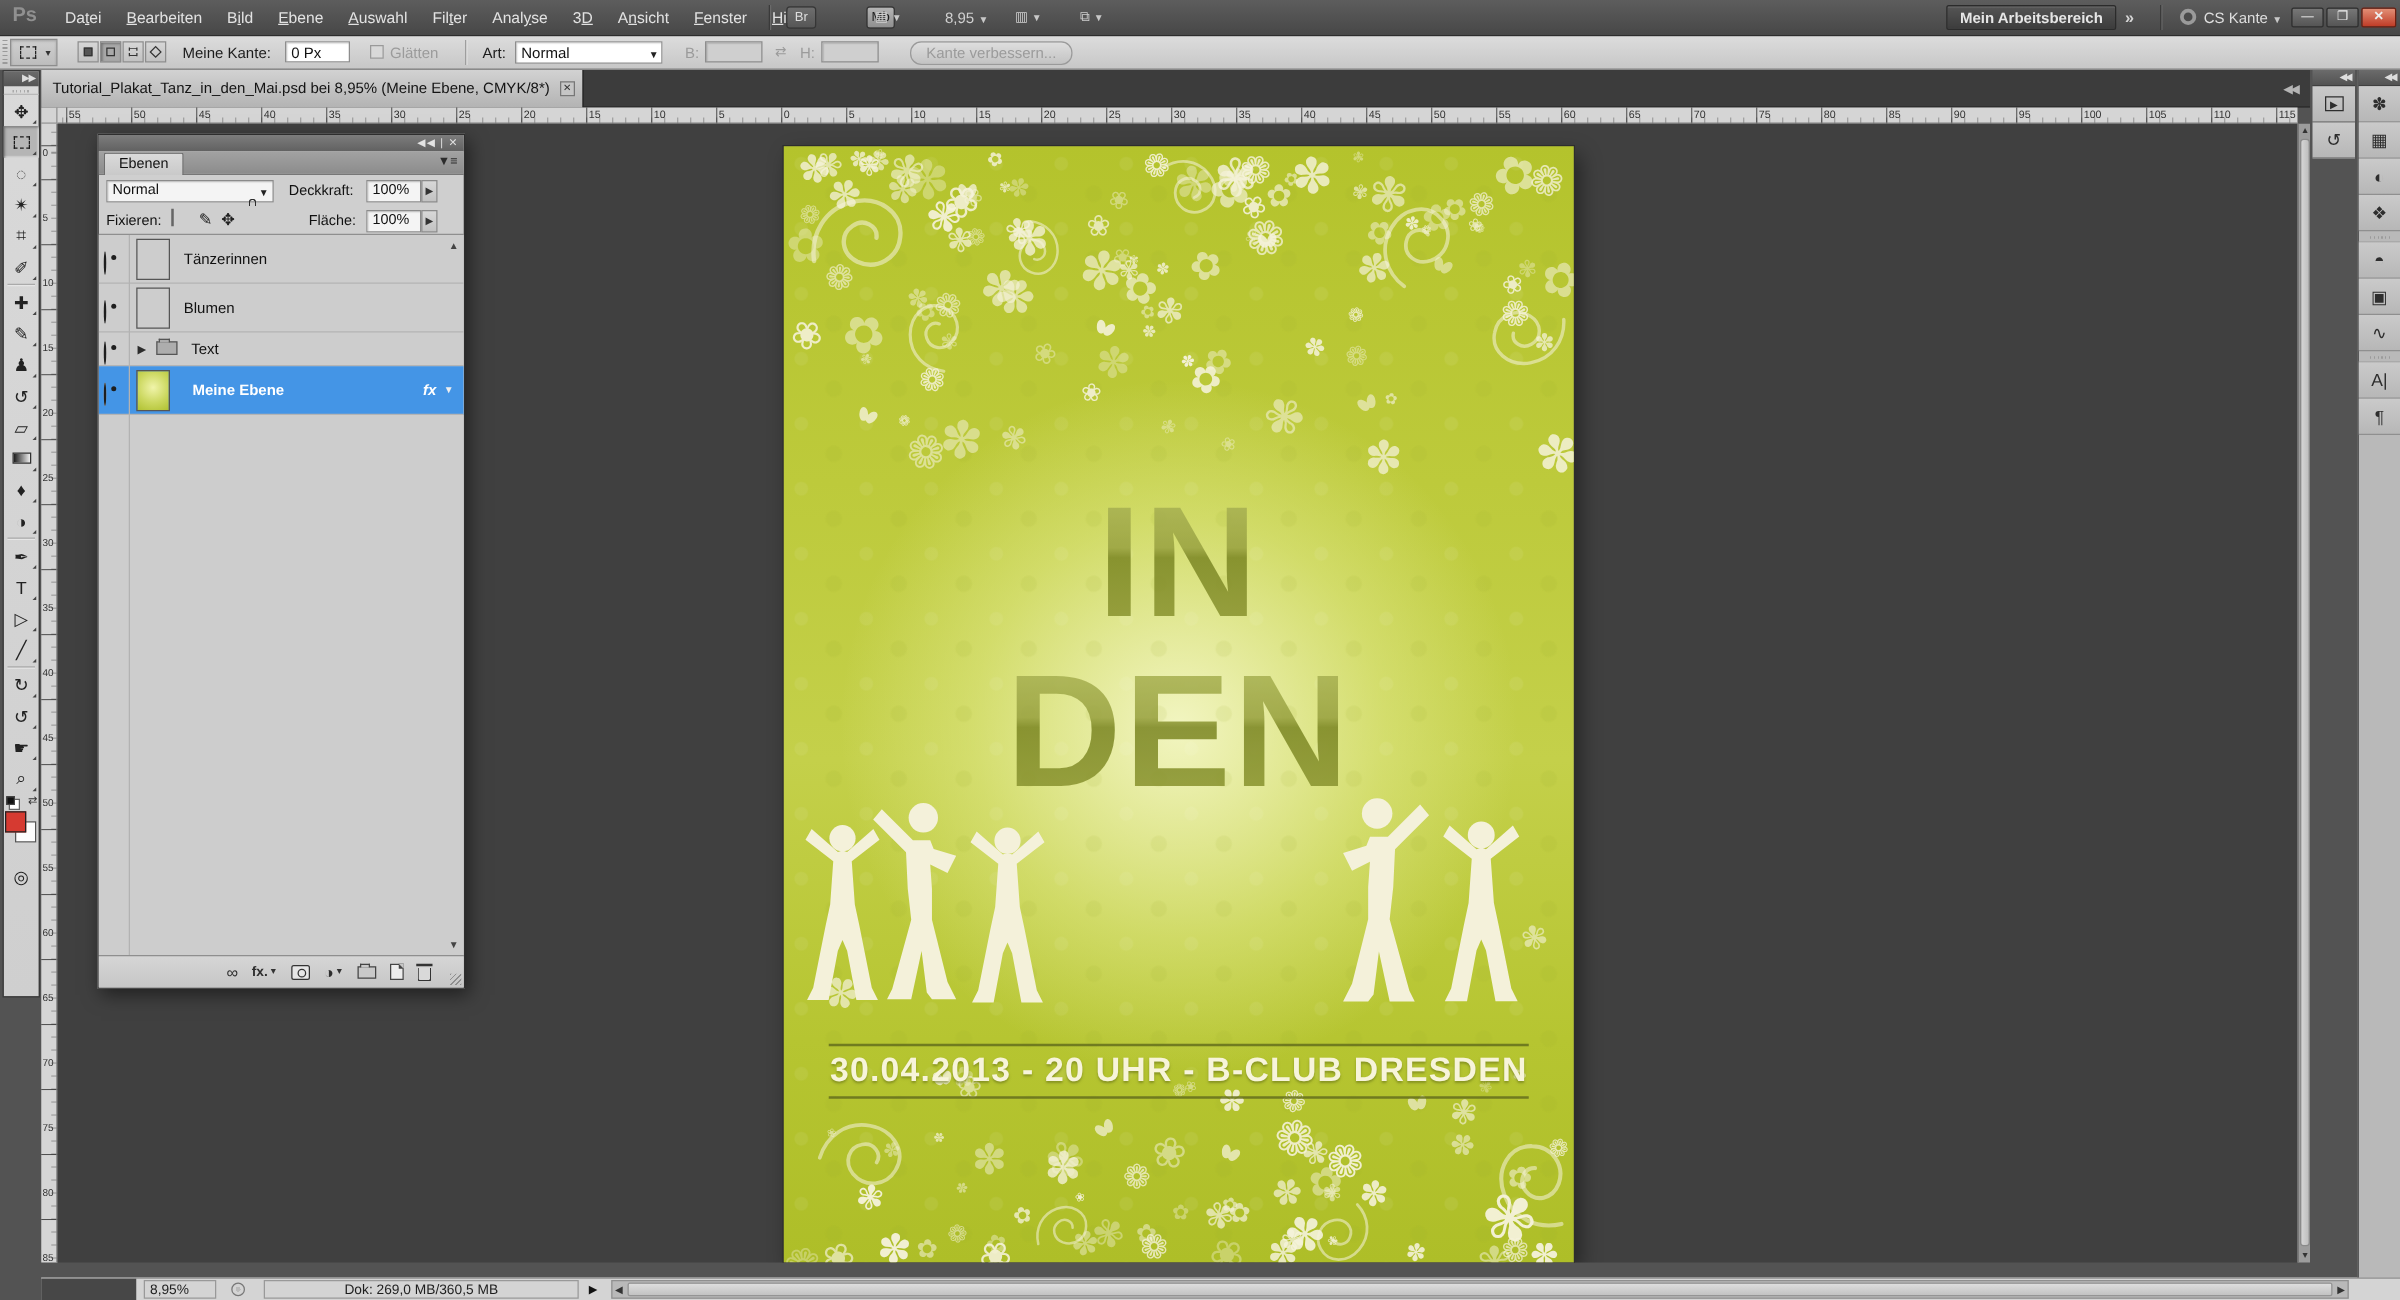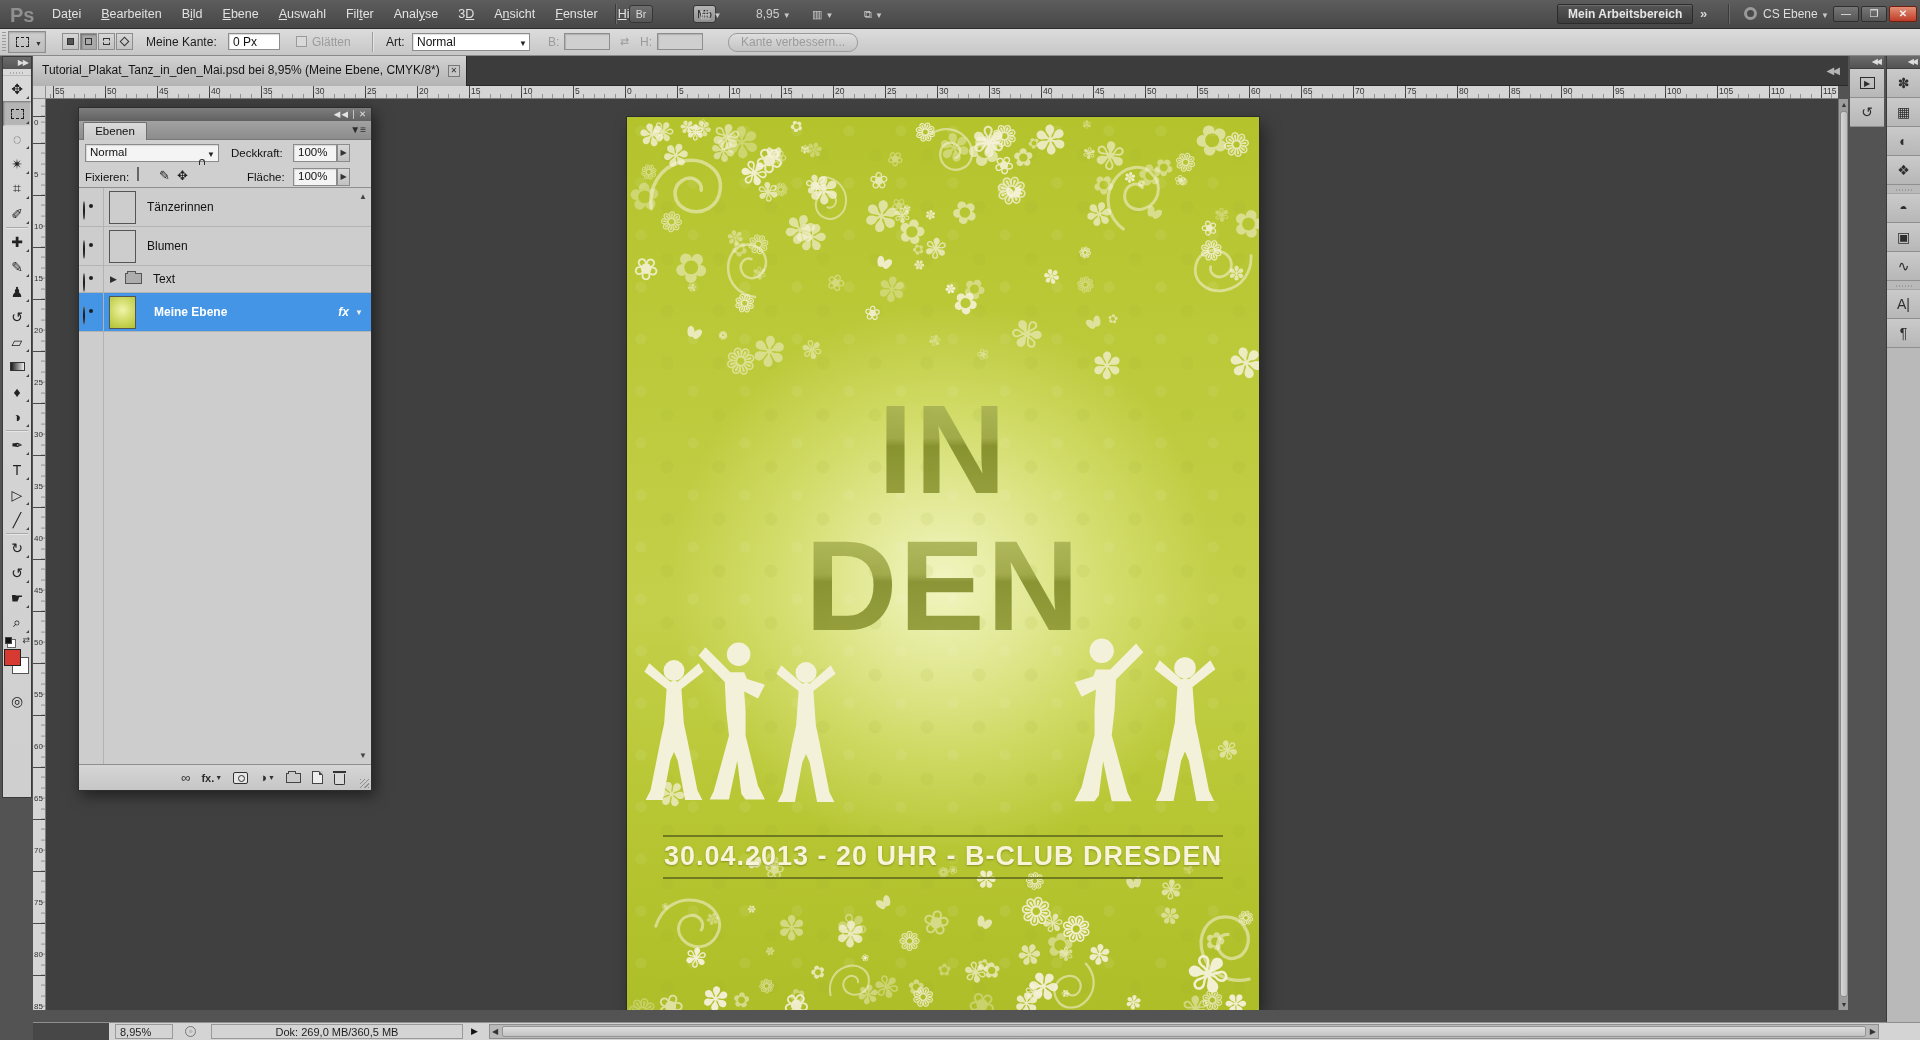--- a/index.html
+++ b/index.html
@@ -2,21 +2,21 @@
 <html><head>
 <meta charset="utf-8">
 <style>
   html,body{margin:0;padding:0;background:#2b2b2b;}
   *{box-sizing:border-box;font-family:"Liberation Sans",sans-serif;}
   .app{position:relative;width:1920px;height:1040px;background:#535353;overflow:hidden;outline:1px solid #222;}
 
   
   .titlebar{position:absolute;left:0;top:0;width:1920px;height:29px;
     background:linear-gradient(#5d5d5d,#474747);border-bottom:1px solid #2c2c2c;}
-  .ps-logo{position:absolute;left:10px;top:4px;font-size:20px;font-weight:bold;color:#909090;letter-spacing:0;}
+  .ps-logo{position:absolute;left:10px;top:4px;font-size:16px;font-weight:bold;color:#909090;letter-spacing:0;}
   .menubar{position:absolute;left:42px;top:0;height:28px;display:flex;}
   .menu-item{padding:0 10px;line-height:28px;font-size:12.5px;color:#e2e2e2;cursor:default;}
   .menu-item u{text-decoration:underline;}
   .tb-sep{position:absolute;top:4px;width:1px;height:20px;background:#3a3a3a;box-shadow:1px 0 0 #6a6a6a;}
   .tb-btn{position:absolute;top:5px;height:18px;border:1px solid #363636;border-radius:3px;
     font-size:10.5px;line-height:16px;text-align:center;color:#ddd;background:linear-gradient(#6e6e6e,#565656);}
   .tb-ico{position:absolute;top:7px;color:#cfcfcf;font-size:11px;line-height:14px;}
   .caret{color:#c8c8c8;font-size:8px;}
   .ws-btn{position:absolute;top:4px;height:20px;background:linear-gradient(#555,#3c3c3c);
     border:1px solid #2b2b2b;border-radius:2px;color:#e6e6e6;font-size:12px;font-weight:bold;
@@ -257,21 +257,21 @@
     <div class="tb-btn" style="left:629px;width:24px">Br</div>
     <div class="tb-btn" style="left:693px;width:23px;background:linear-gradient(#b5b5b5,#8f8f8f);color:#1d1d1d">Mb</div>
     <div class="tb-ico" style="left:700px">▤ <span class="caret">▼</span></div>
     <div class="tb-ico" style="left:756px;font-size:12px"><span>8,95</span> <span class="caret">▼</span></div>
     <div class="tb-ico" style="left:812px">▥ <span class="caret">▼</span></div>
     <div class="tb-ico" style="left:864px">⧉ <span class="caret">▼</span></div>
     <div class="ws-btn" style="left:1557px">Mein Arbeitsbereich</div>
     <div class="chev" style="left:1700px">»</div>
     <div class="tb-sep" style="left:1728px"></div>
     <div class="cs-ring" style="left:1744px"></div>
-    <div class="cslive" style="left:1763px"><span>CS Ebene</span> <span class="caret">▼</span></div>
+    <div class="cslive" style="left:1763px"><span>CS Kante</span> <span class="caret">▼</span></div>
     <div class="winbtn" style="left:1833px">—</div>
     <div class="winbtn" style="left:1861px">❐</div>
     <div class="winbtn close" style="left:1889px">✕</div>
   </div>
 
   <div class="optionsbar">
     <div class="grip-dots"></div>
     <div class="tool-preview">
       <div class="tp-dash"></div>
       <div class="tp-caret">▼</div>

